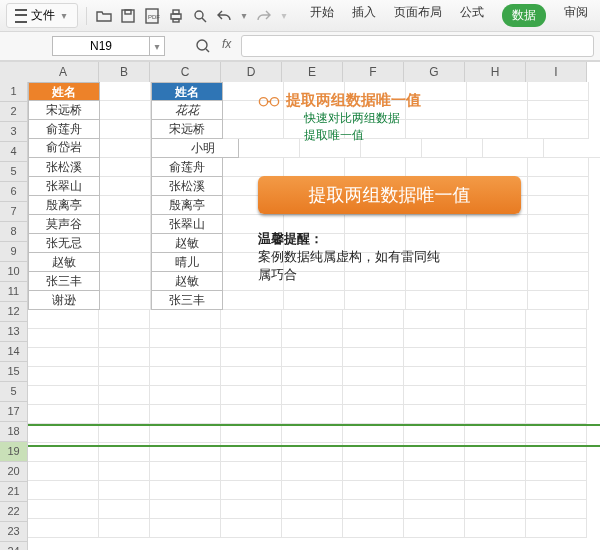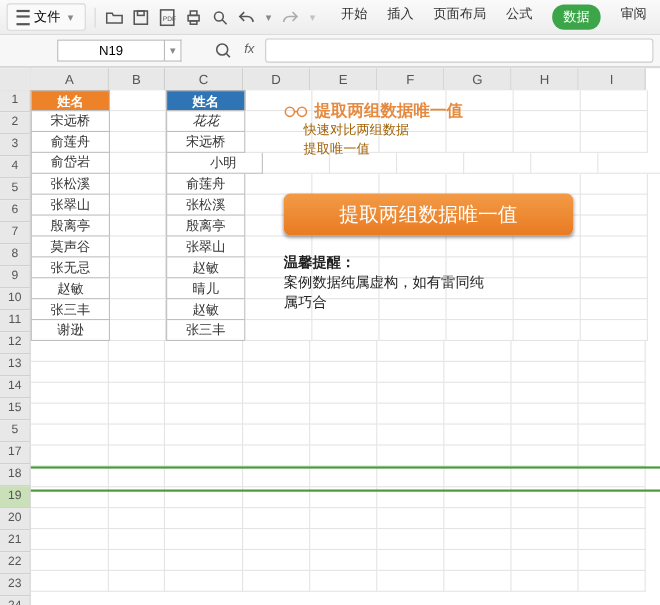--- a/index.html
+++ b/index.html
@@ -35,21 +35,21 @@
   .rh{height:19px;background:var(--gridhdr);border-right:1px solid var(--grid);border-bottom:1px solid var(--grid);text-align:center;line-height:19px;color:#555;font-size:11px}
   .rh.sel{background:#c9e0b8}
   .cells{position:absolute;top:20px;left:28px;right:0;bottom:0;background:#fff}
   .row{display:flex;height:19px}
   .cell{flex:none;width:60px;border-right:1px solid #e4e4e4;border-bottom:1px solid #e4e4e4;line-height:19px;text-align:center;font-size:12px}
   .hdrA{background:var(--orange);color:#fff;font-weight:bold;border:1px solid #bfbfbf}
   .hdrC{background:var(--blue);color:#fff;font-weight:bold;border:1px solid #bfbfbf}
   .overlay{position:absolute;top:0;left:0;right:0;bottom:0;pointer-events:none}
   .pane-title{position:absolute;left:258px;top:29px;color:var(--link);font-size:15px;font-weight:bold;display:flex;align-items:center;gap:6px}
   .glasses{width:22px;height:14px}
-  .pane-sub{position:absolute;left:276px;top:48px;color:#a16207;line-height:17px;font-size:12px}
+  .pane-sub{position:absolute;left:304px;top:48px;color:#15803d;line-height:17px;font-size:12px}
   .bigbtn{position:absolute;left:258px;top:114px;width:263px;height:38px;border-radius:6px;background:linear-gradient(#f39a46,#e87b22);box-shadow:0 2px 3px rgba(0,0,0,.35);color:#fff;font-size:18px;text-align:center;line-height:38px}
   .remind{position:absolute;left:258px;top:168px;font-size:13px;color:#222;line-height:18px}
   .remind b{font-size:13px}
   .selrow::after{content:"";position:absolute;left:0;width:100%;height:19px;border-top:2px solid #4a9a3a;border-bottom:2px solid #4a9a3a;pointer-events:none}
 </style>
 </head>
 <body>
 
 <div class="menubar">
   <button class="menubtn">

